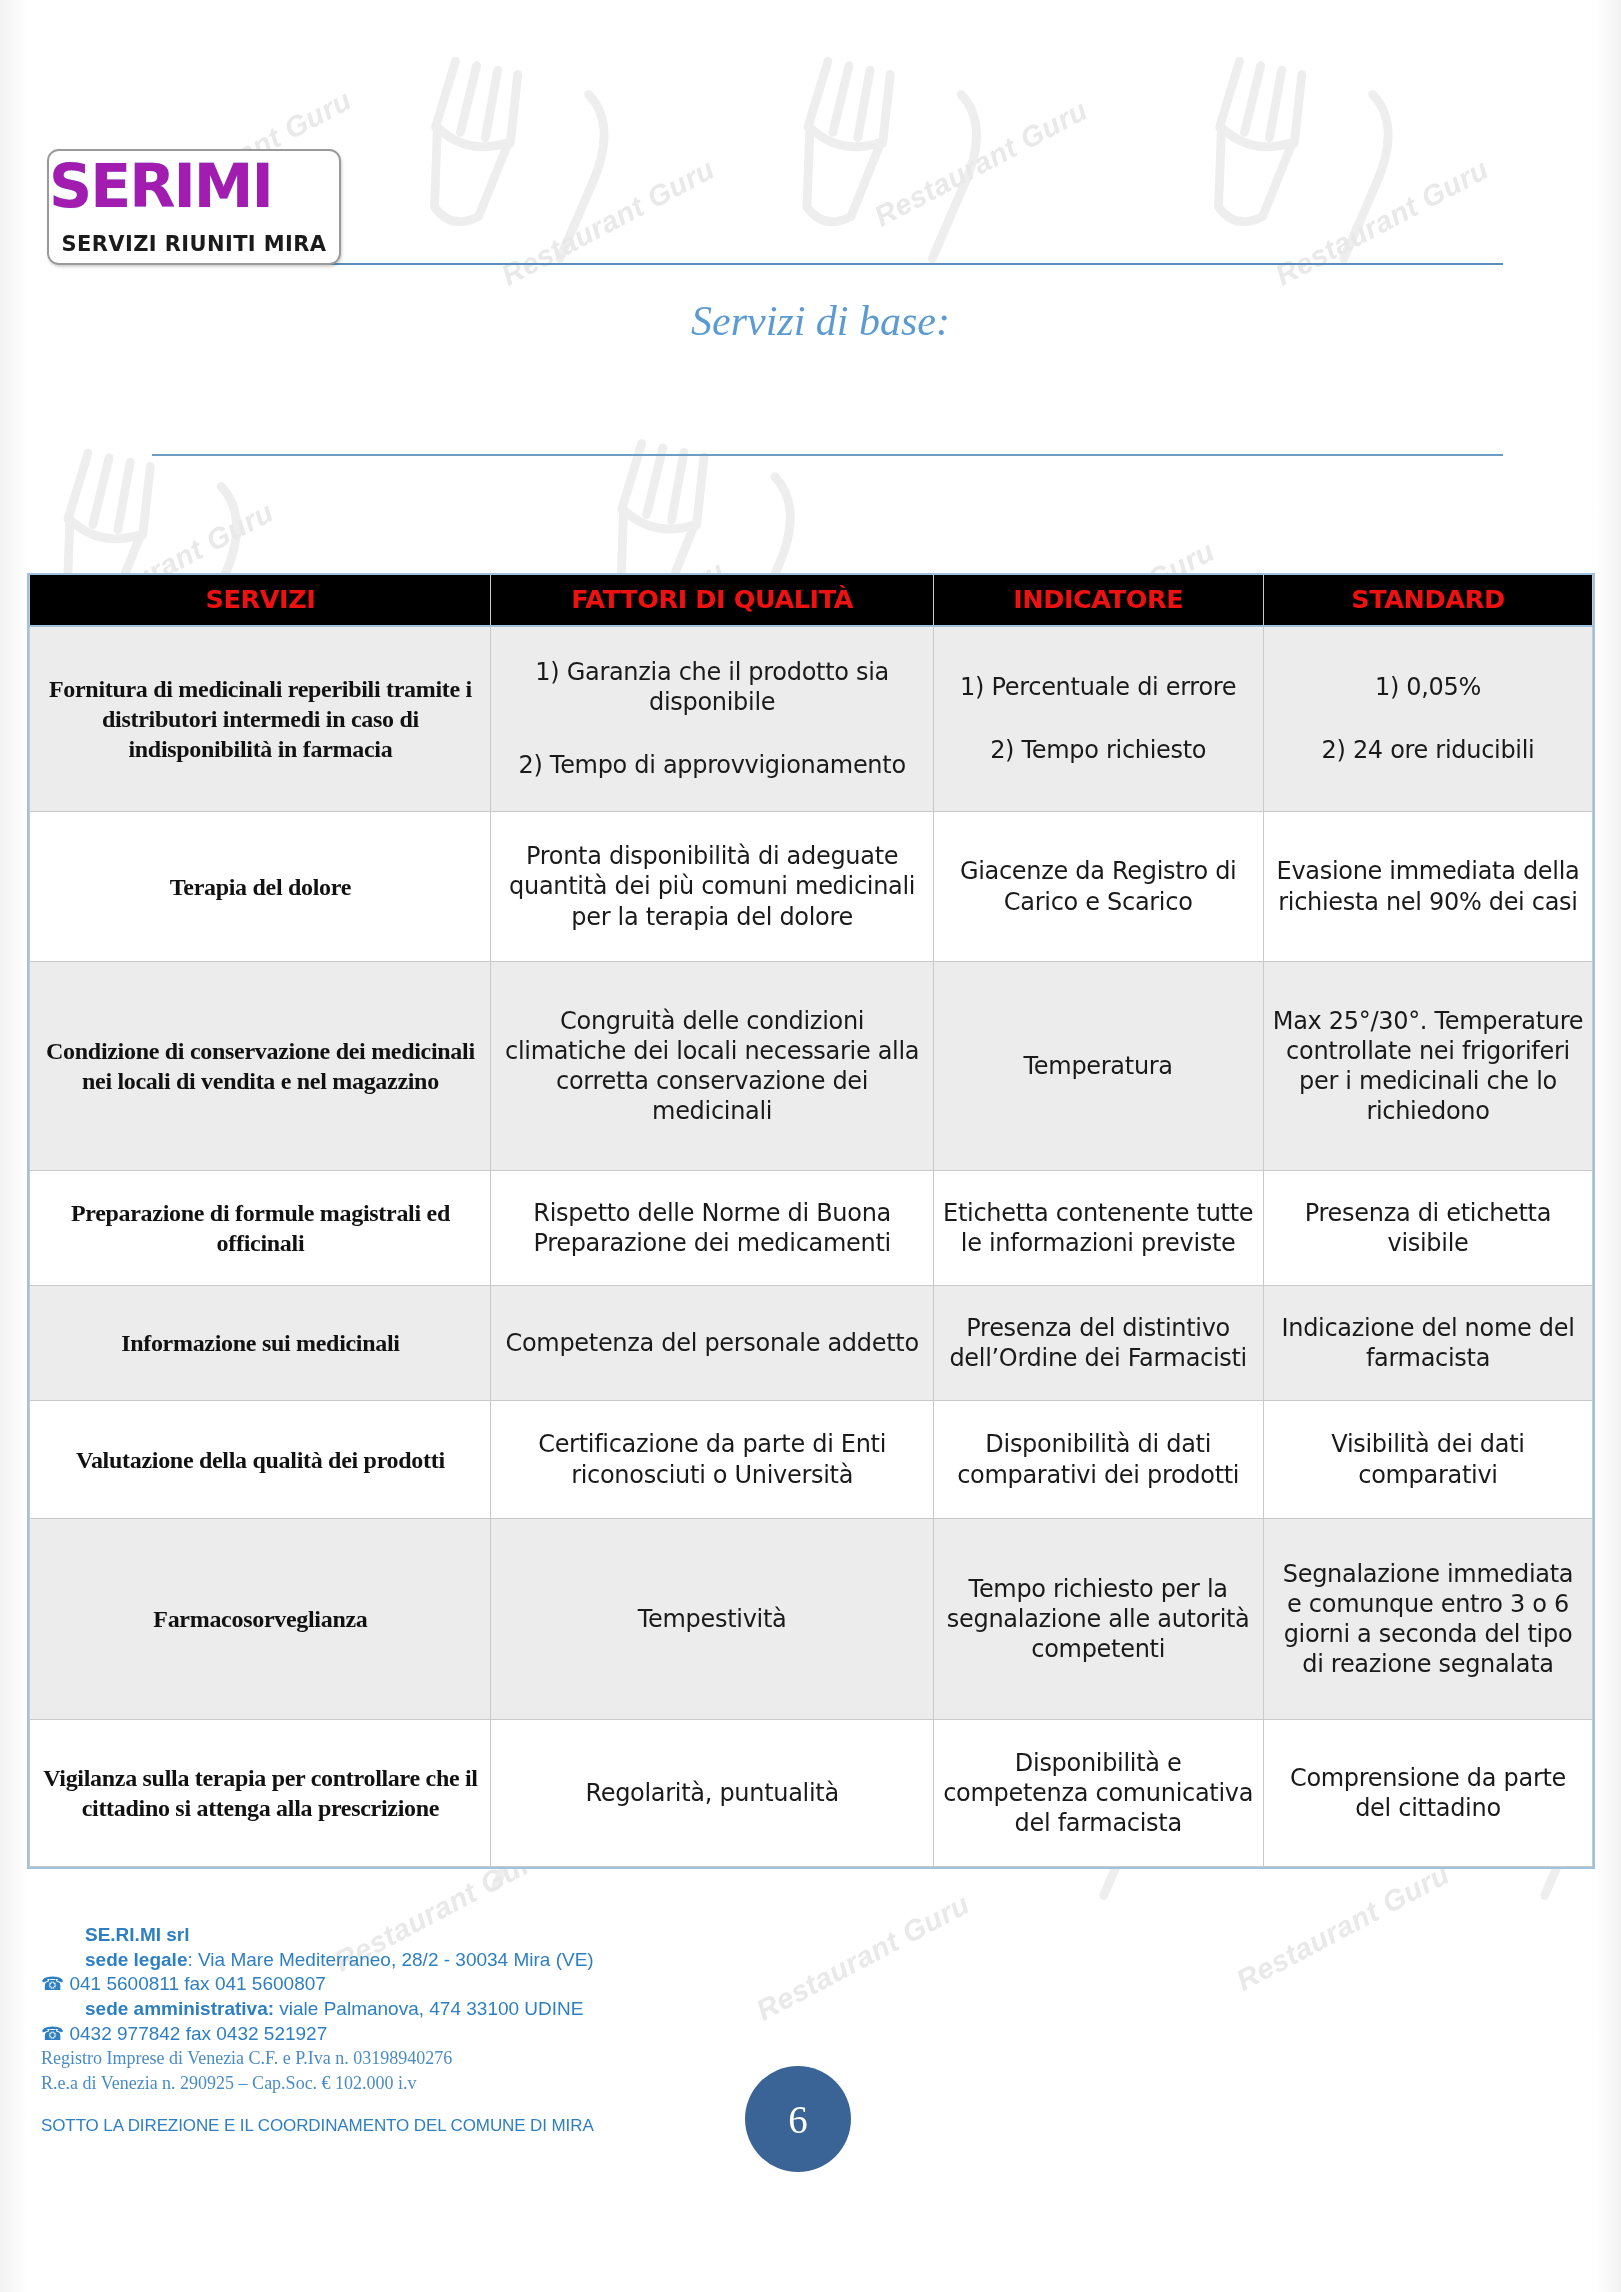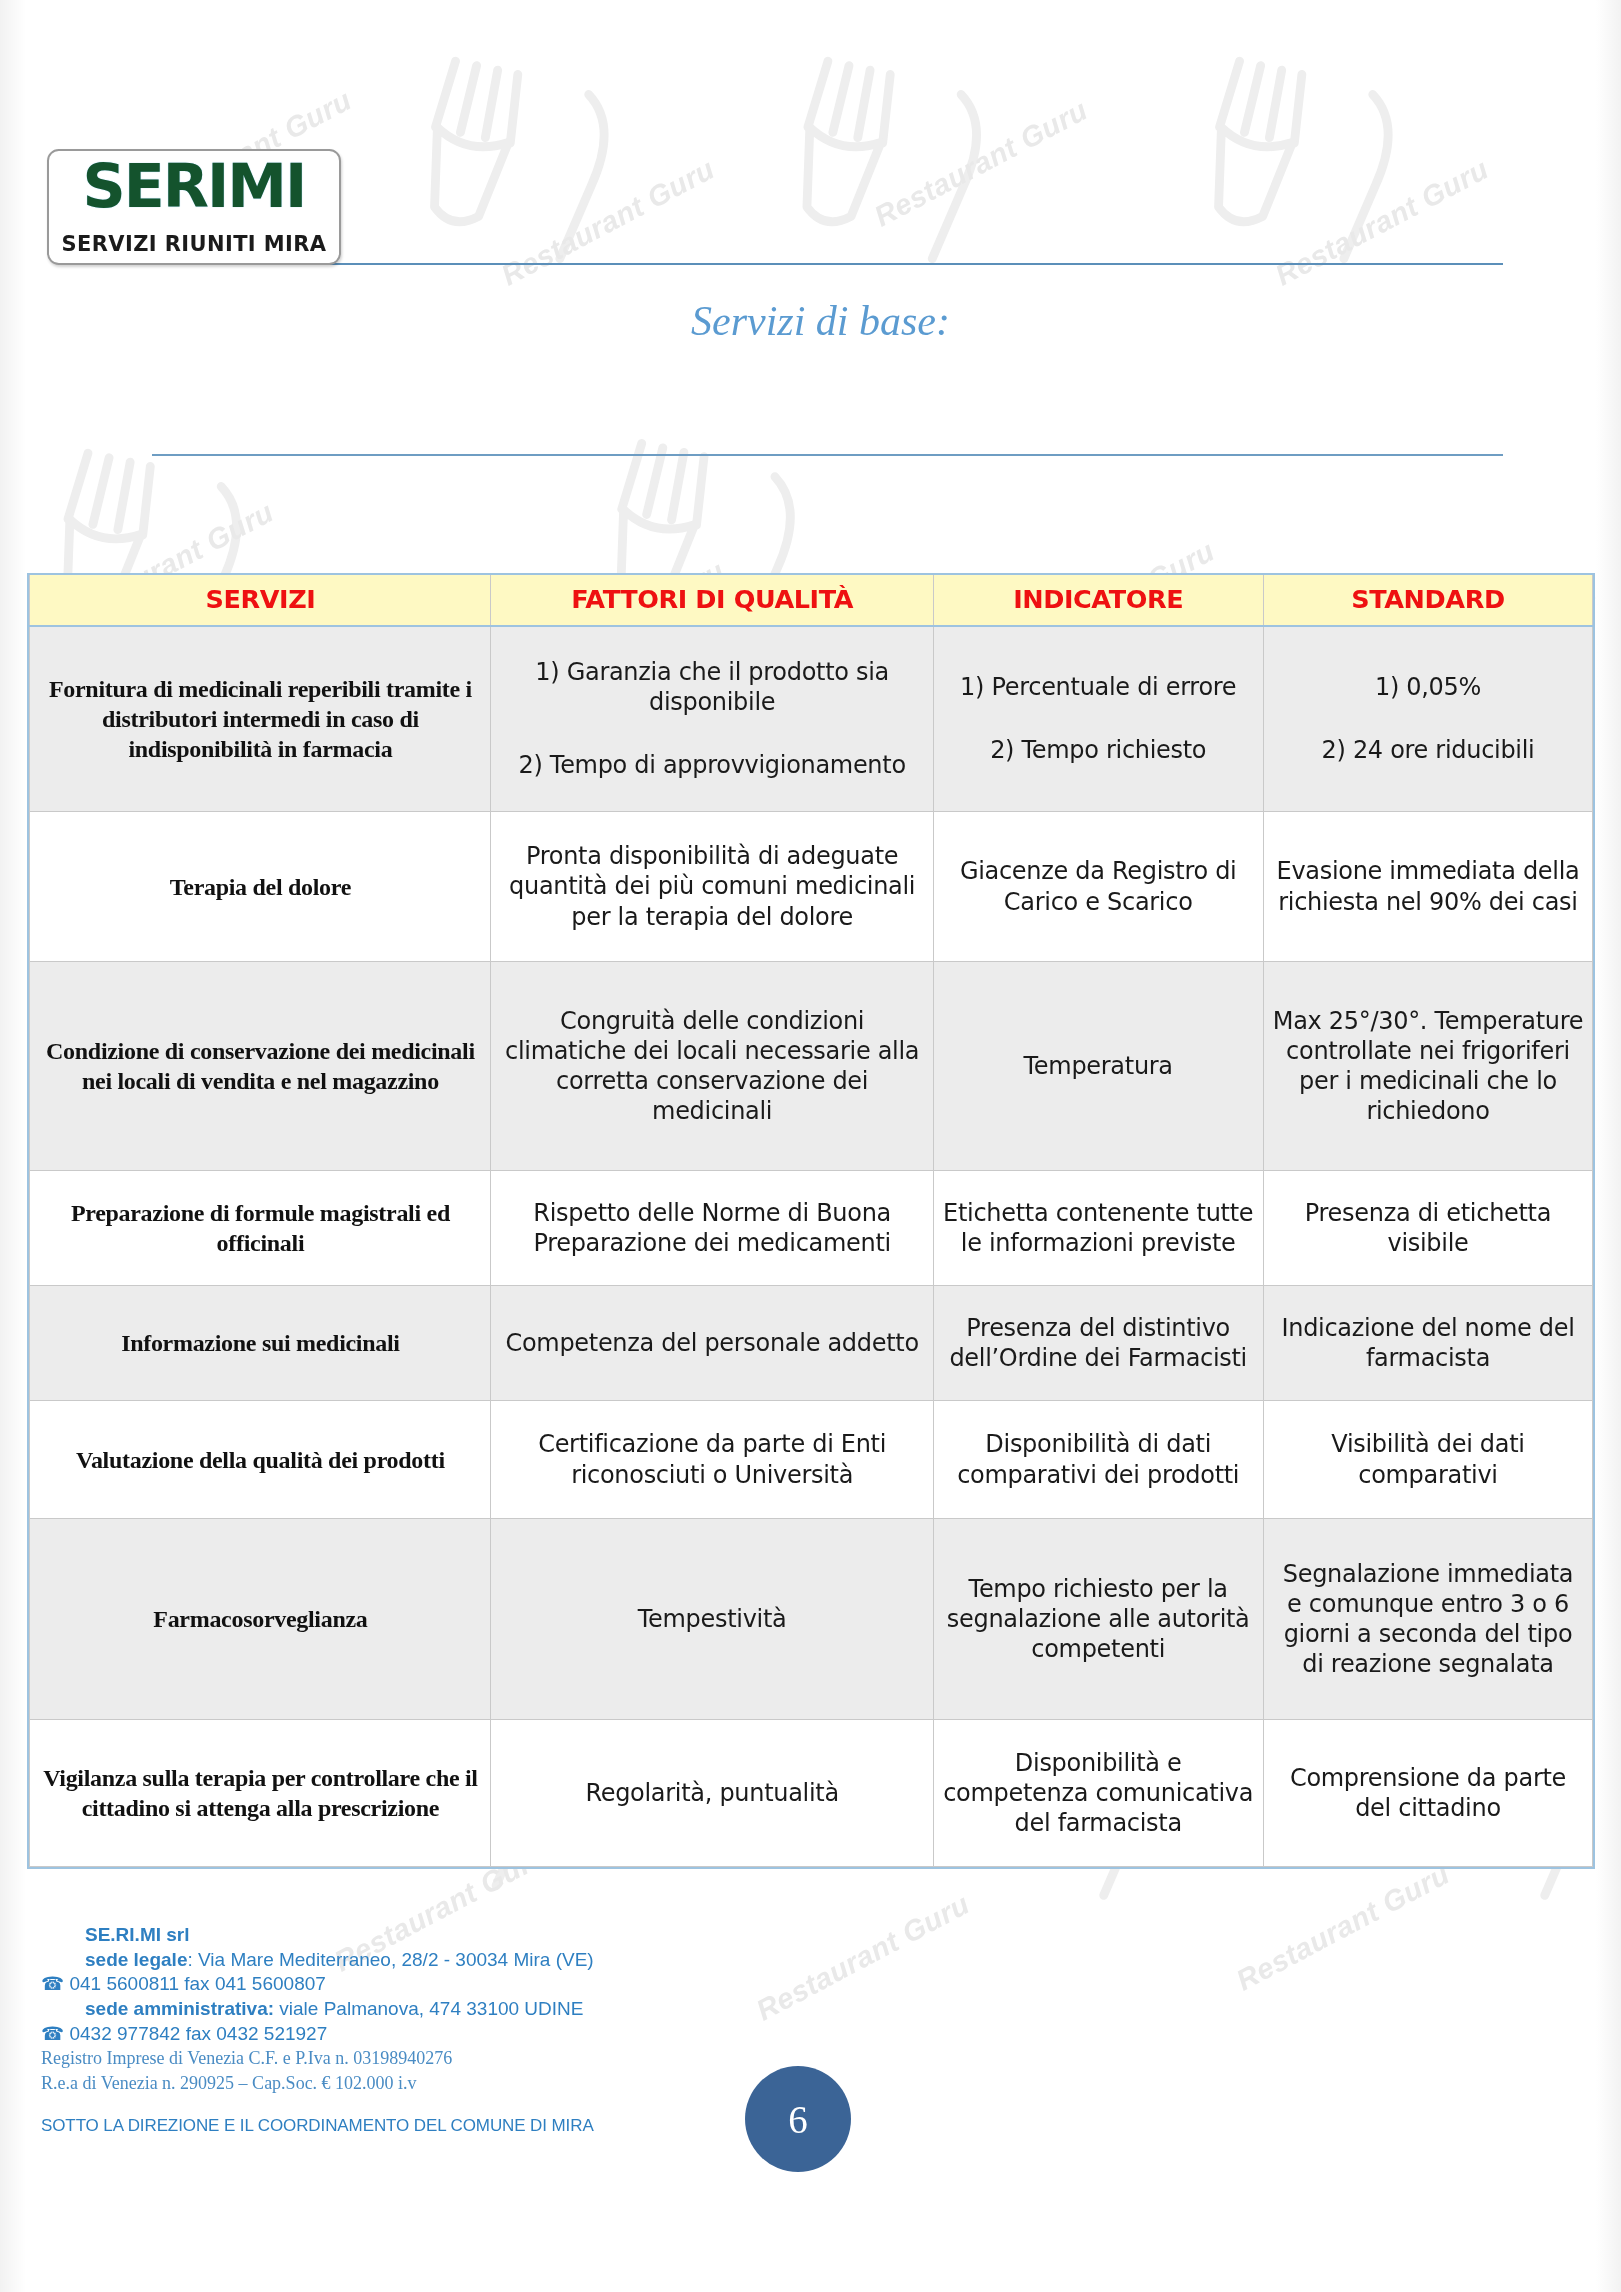--- a/index.html
+++ b/index.html
@@ -75,26 +75,25 @@
     border-radius: 11.8px;
     box-sizing: border-box;
     z-index: 4;
     box-shadow: 1px 2px 2.9px rgba(0,0,0,0.18);
     overflow: hidden;
   }
   #logo-word {
     position: absolute;
     left: 0; right: 0;
     top: 3.9px;
-    text-align: center;
     font-family: "DejaVu Sans", sans-serif;
     font-weight: bold;
     font-size: 60px;
     letter-spacing: -2px;
-    color: #14532d;
+    color: #a21caf;
     line-height: 1.05;
     -webkit-text-stroke: 0px;
     text-shadow: 0 0 1px #7fc4ec;
   }
   #logo-sub {
     position: absolute;
     left: 0; right: 0;
     bottom: 6.9px;
     text-align: center;
     font-family: "DejaVu Sans", sans-serif;
@@ -158,21 +157,21 @@
   table#svc-table th,
   table#svc-table td {
     border: 1px solid #c9c9c9;
     vertical-align: middle;
     padding: 6.9px 8.8px;
     box-sizing: border-box;
   }
   table#svc-table thead th {
     border-top: none;
     border-bottom: 2px solid #9dc3e0;
-    background: #fef9c3;
+    background: #000000;
     color: #ee1111;
     font-family: "DejaVu Sans", sans-serif;
     font-weight: bold;
     font-size: 25.5px;
     text-align: center;
     letter-spacing: -0.4px;
     padding: 8.8px 3.9px 10.8px 3.9px;
     height: 45px;
   }
   td.c-serv {

